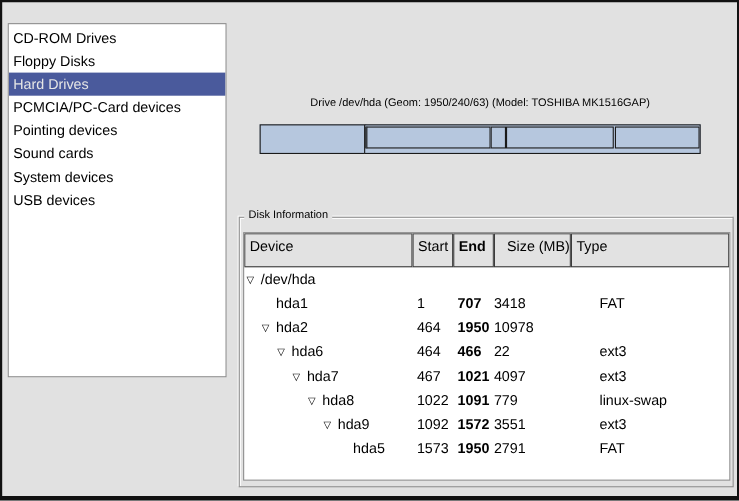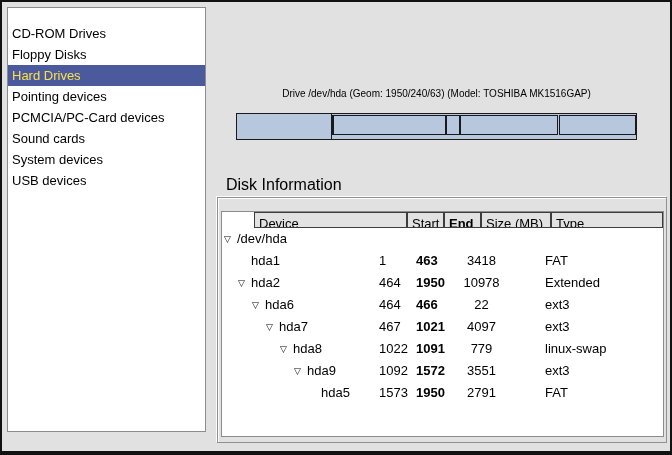--- a/index.html
+++ b/index.html
@@ -13,29 +13,29 @@
     overflow:hidden;
   }
   .window-frame {
     position:absolute; inset:0;
     border:2px solid #111; border-bottom-width:4px;
     box-sizing:border-box;
     pointer-events:none;
   }
   
   .sidebar {
-    position:absolute; left:7px; top:7px; width:199px; height:425px;
+    position:absolute; left:7px; top:21px; width:199px; height:322px;
     background:#fff; border:1px solid #8c8c8c; box-sizing:border-box;
-    padding-top:15px; overflow:hidden;
+    padding-top:2px; overflow:hidden;
   }
   .sidebar-item {
     height:21px; line-height:21px; padding-left:4px;
     font-size:13px; white-space:nowrap; cursor:default;
   }
-  .sidebar-item.selected { background:var(--sel); color:#fde047; }
+  .sidebar-item.selected { background:var(--sel); color:#e5e5e5; }
   
   .drive-title {
     position:absolute; left:236px; top:88px; width:401px;
     text-align:center; font-size:10px; white-space:nowrap;
   }
   .drive-bar { position:absolute; left:236px; top:113px; width:401px; height:27px; }
   .seg {
     position:absolute; top:0; height:27px; box-sizing:border-box;
     background:var(--pblue); border:1px solid #1a1a1a;
   }
@@ -43,62 +43,62 @@
     position:absolute; top:1px; height:20px; box-sizing:border-box;
     background:var(--pblue); border:1px solid #1a1a1a;
   }
   
   .frame {
     position:absolute; left:217px; top:197px; width:450px; height:246px;
     border:1px solid #909090; box-sizing:border-box;
     box-shadow:1px 1px 0 #fdfdfd inset, -1px -1px 0 #fdfdfd;
   }
   .frame-label {
-    position:absolute; left:222px; top:176px;
-    background:var(--bg); padding:0 4px; font-size:16px;
+    position:absolute; left:222px; top:190px;
+    background:var(--bg); padding:0 4px; font-size:10px;
   }
   
   .table {
     position:absolute; left:221px; top:211px; width:443px; height:226px;
     background:#fff; border:1px solid #8c8c8c; box-sizing:border-box;
     overflow:hidden;
   }
-  .thead { display:flex; height:16px;margin-left:32px; }
+  .thead { display:flex; height:31px; }
   .th {
     box-sizing:border-box; border:1px solid #3c3c3c; background:#e2e2e2;
     font-size:13px; line-height:21px; padding-left:4px;
     white-space:nowrap; overflow:hidden; flex:none; cursor:default;
   }
   .col-device { width:153px; }
   .col-start  { width:37px; }
   .col-end    { width:37px;font-weight:bold; }
-  .col-size   { width:70px; }
+  .col-size   { width:70px;text-align:right; }
   .col-type   { flex:1 !important; width:auto; }
   .trow { display:flex; height:22px; line-height:22px; font-size:13px; }
   .td { box-sizing:border-box; white-space:nowrap; overflow:hidden; flex:none; }
   .td.col-device { display:flex; align-items:center; padding-left:2px; }
   .indent { flex:none; height:1px; }
   .expander {
     flex:none; width:13px; font-size:9px; line-height:22px;
     text-align:left; cursor:default;
   }
   .expander.hidden { visibility:hidden; }
   .td.col-start, .td.col-end { padding-left:4px; }
-  .td.col-size { text-align:center; padding-right:5px; }
+  .td.col-size { text-align:left; padding-right:5px; }
   .td.col-type { padding-left:5px;margin-left:21px; }
 </style>
 </head>
 <body>
 
 <div class="sidebar">
     <div class="sidebar-item">CD-ROM Drives</div>
     <div class="sidebar-item">Floppy Disks</div>
     <div class="sidebar-item selected">Hard Drives</div>
+    <div class="sidebar-item">PCMCIA/PC-Card devices</div>
     <div class="sidebar-item">Pointing devices</div>
-    <div class="sidebar-item">PCMCIA/PC-Card devices</div>
     <div class="sidebar-item">Sound cards</div>
     <div class="sidebar-item">System devices</div>
     <div class="sidebar-item">USB devices</div>
   </div>
 
 <div>
   <div class="drive-title">Drive /dev/hda (Geom: 1950/240/63) (Model: TOSHIBA MK1516GAP)</div>
   <div class="drive-bar">
       <div class="seg" style="left: 0px; width: 97px;"></div>
       <div class="seg" style="left: 95px; width: 306px;">
@@ -133,34 +133,33 @@
           <div class="td col-size"></div>
           <div class="td col-type"></div>
         </div>
         <div class="trow">
           <div class="td col-device">
             <span class="indent" style="width: 14px;"></span>
             <span class="expander hidden">▽</span>
             <span>hda1</span>
           </div>
           <div class="td col-start">1</div>
-          <div class="td col-end">463</div>
+          <div class="td col-end">707</div>
           <div class="td col-size">3418</div>
           <div class="td col-type">FAT</div>
         </div>
         <div class="trow">
           <div class="td col-device">
             <span class="indent" style="width: 14px;"></span>
             <span class="expander">▽</span>
             <span>hda2</span>
           </div>
           <div class="td col-start">464</div>
           <div class="td col-end">1950</div>
           <div class="td col-size">10978</div>
-          <div class="td col-type">Extended</div>
         </div>
         <div class="trow">
           <div class="td col-device">
             <span class="indent" style="width: 28px;"></span>
             <span class="expander">▽</span>
             <span>hda6</span>
           </div>
           <div class="td col-start">464</div>
           <div class="td col-end">466</div>
           <div class="td col-size">22</div>

